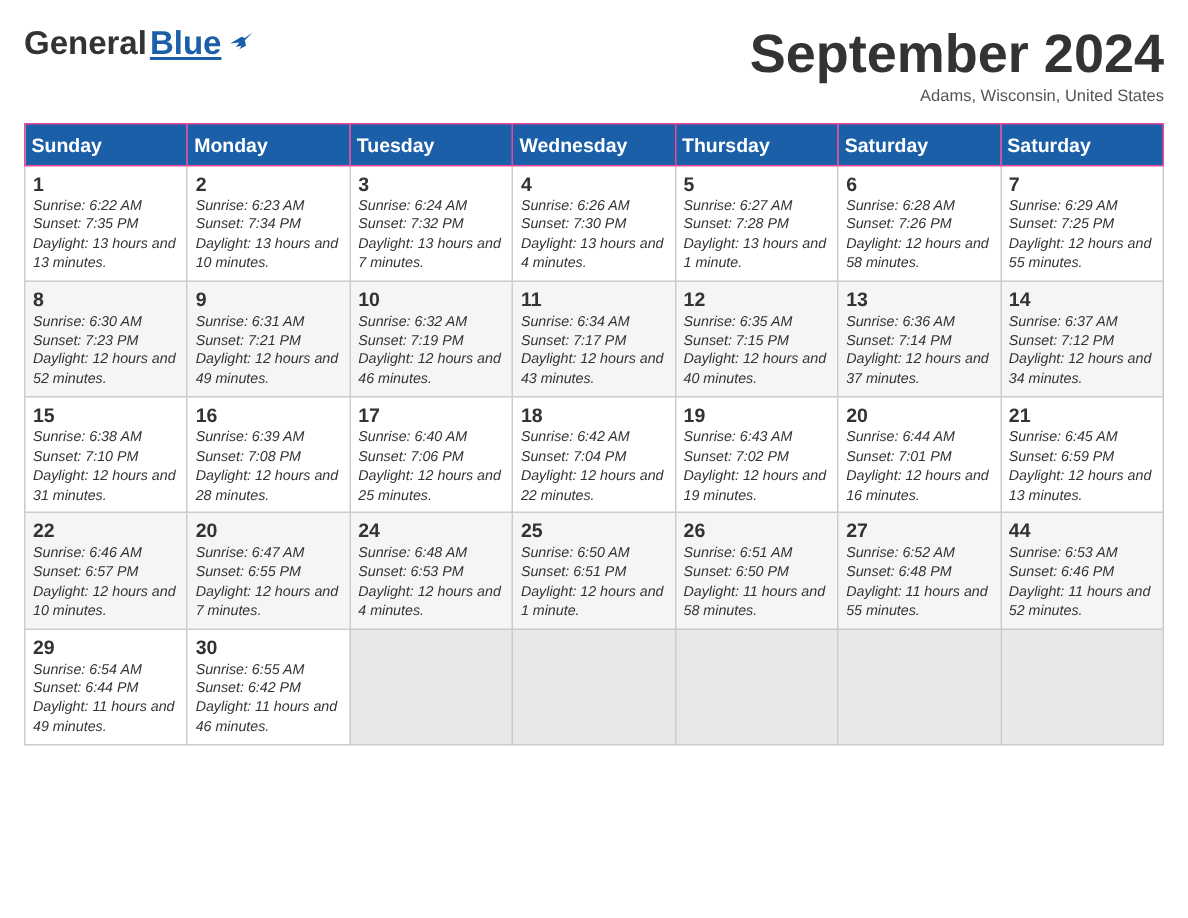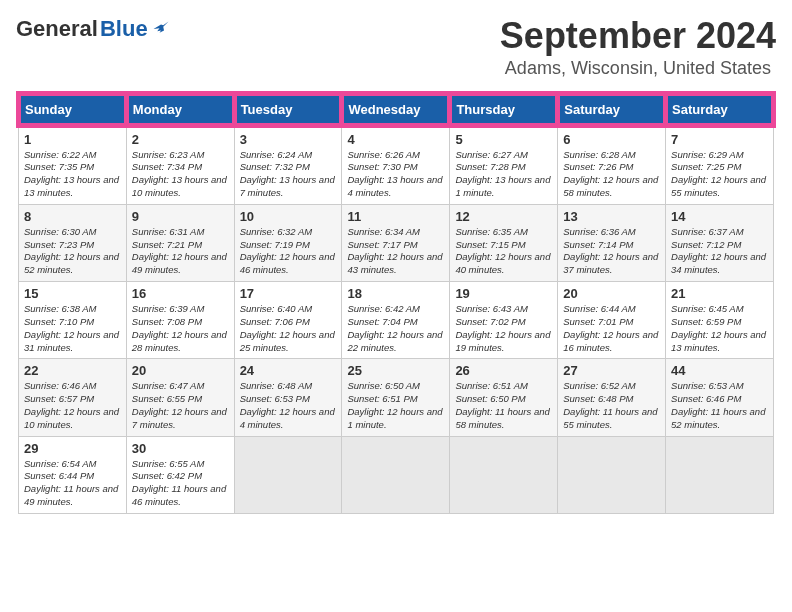--- a/index.html
+++ b/index.html
@@ -23,54 +23,54 @@
     }
     .logo-text {
       font-size: 22px;
       font-weight: bold;
       color: #333;
       display: flex;
       align-items: center;
       gap: 2px;
     }
     .logo-general { color: #333; }
-    .logo-blue { color: #1a5fa8; }
+    .logo-blue { color: #1a5fa8; text-decoration: underline; }
     .logo-bird {
       display: inline-block;
       width: 18px;
       height: 18px;
       margin-left: 2px;
     }
     .title-area {
-      text-align: center;
+      text-align: right;
     }
     .month-title {
       font-size: 36px;
       font-weight: bold;
       color: #333;
       line-height: 1.1;
     }
     .location {
-      font-size: 18px;
+      font-size: 11px;
       color: #555;
       margin-top: 2px;
     }
     .calendar {
       width: 100%;
       border-collapse: collapse;
       border: 1px solid #ccc;
     }
     .calendar th {
       background: #1a5fa8;
       color: #fff;
       font-size: 13px;
       font-weight: bold;
       padding: 6px 4px;
       text-align: left;
-      border: 5px solid #ec4899;
+      border: 1px solid #ec4899;
     }
     .calendar td {
       vertical-align: top;
       border: 1px solid #ccc;
       padding: 4px 5px;
       width: 108px;
       min-height: 80px;
       font-size: 10px;
       color: #333;
       background: #fff;

